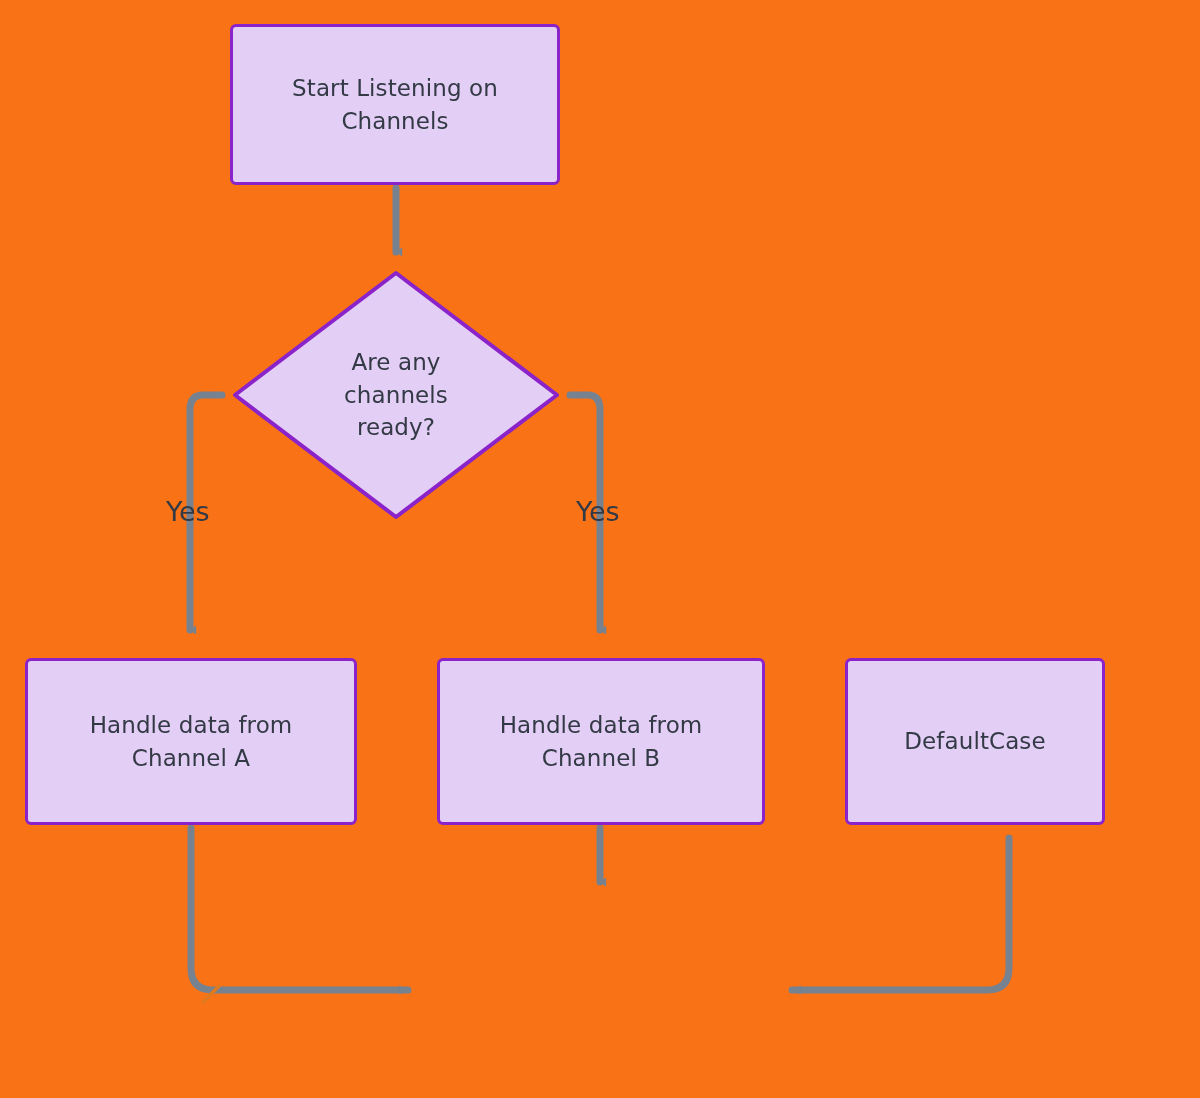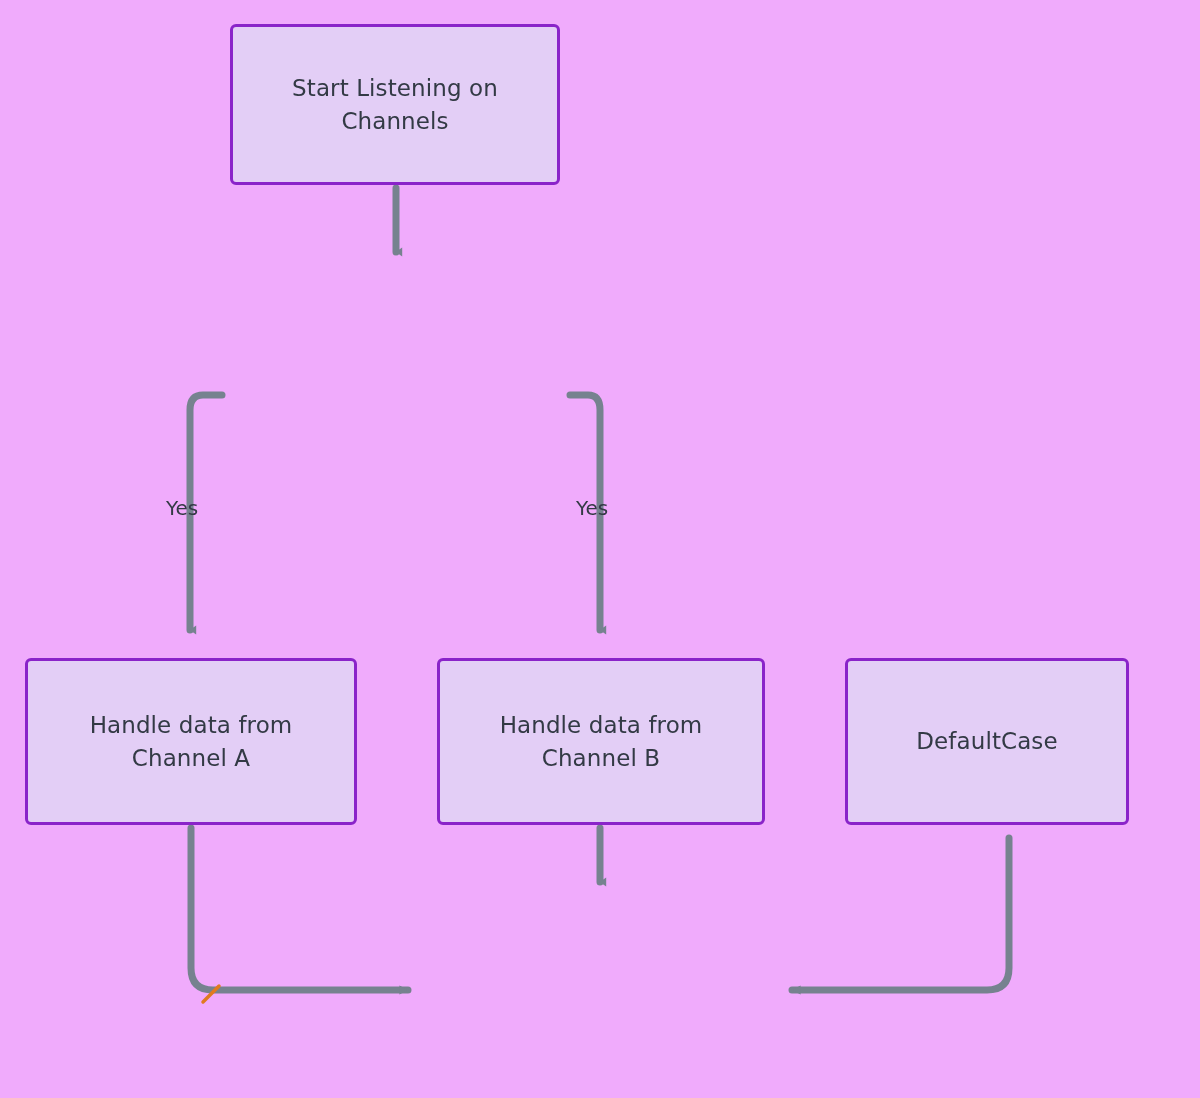--- a/index.html
+++ b/index.html
@@ -4,21 +4,21 @@
 <style>
   html, body {
     margin: 0;
     padding: 0;
     background: #f7f8fa;
   }
   #canvas {
     position: relative;
     width: 1200px;
     height: 1098px;
-    background: #f0abfc;
+    background: #f97316;
     font-family: "DejaVu Sans", "Liberation Sans", sans-serif;
     overflow: hidden;
   }
   #edges {
     position: absolute;
     left: 0;
     top: 0;
     width: 1200px;
     height: 1098px;
   }
@@ -51,21 +51,21 @@
     width: 100%;
     height: 100%;
   }
   .decision .dlabel {
     position: relative;
     z-index: 2;
   }
   .edge-label {
     position: absolute;
     color: #333a45;
-    font-size: 20px;
+    font-size: 27px;
     line-height: 1;
     background: transparent;
     white-space: nowrap;
   }
 </style>
 </head>
 <body>
 
 <div id="canvas">
 
@@ -92,32 +92,40 @@
     <path d="M600,828 L600,882" fill="none" stroke="#76828f" stroke-width="7" stroke-linecap="round" marker-end="url(#arrowDown)"></path>
 
     <path d="M1009,838 L1009,968 Q1009,990 987,990 L792,990" fill="none" stroke="#76828f" stroke-width="7" stroke-linecap="round" marker-end="url(#arrowHead)"></path>
   </svg>
 
   <div class="node box" style="left:230px; top:24px; width:330px; height:161px;">
     <span>Start Listening on
 Channels</span>
   </div>
 
+  <div class="node decision" style="left:232px; top:270px; width:328px; height:250px;">
+    <svg class="diamond-shape" viewBox="0 0 328 250" preserveAspectRatio="none" xmlns="http://www.w3.org/2000/svg">
+      <polygon points="164,3 325,125 164,247 3,125" fill="#e3cef6" stroke="#8a23c9" stroke-width="4" stroke-linejoin="round"></polygon>
+    </svg>
+    <span class="dlabel">Are any
+channels
+ready?</span>
+  </div>
 
   <div class="node box" style="left:25px; top:658px; width:332px; height:167px;">
     <span>Handle data from
 Channel A</span>
   </div>
 
   <div class="node box" style="left:437px; top:658px; width:328px; height:167px;">
     <span>Handle data from
 Channel B</span>
   </div>
 
-  <div class="node box" style="left:845px; top:658px; width:284px; height:167px;">
+  <div class="node box" style="left:845px; top:658px; width:260px; height:167px;">
     <span>DefaultCase</span>
   </div>
 
 
   <div class="edge-label" style="left:166px; top:498px;">Yes</div>
 
   <div class="edge-label" style="left:576px; top:498px;">Yes</div>
 
 </div>
 

